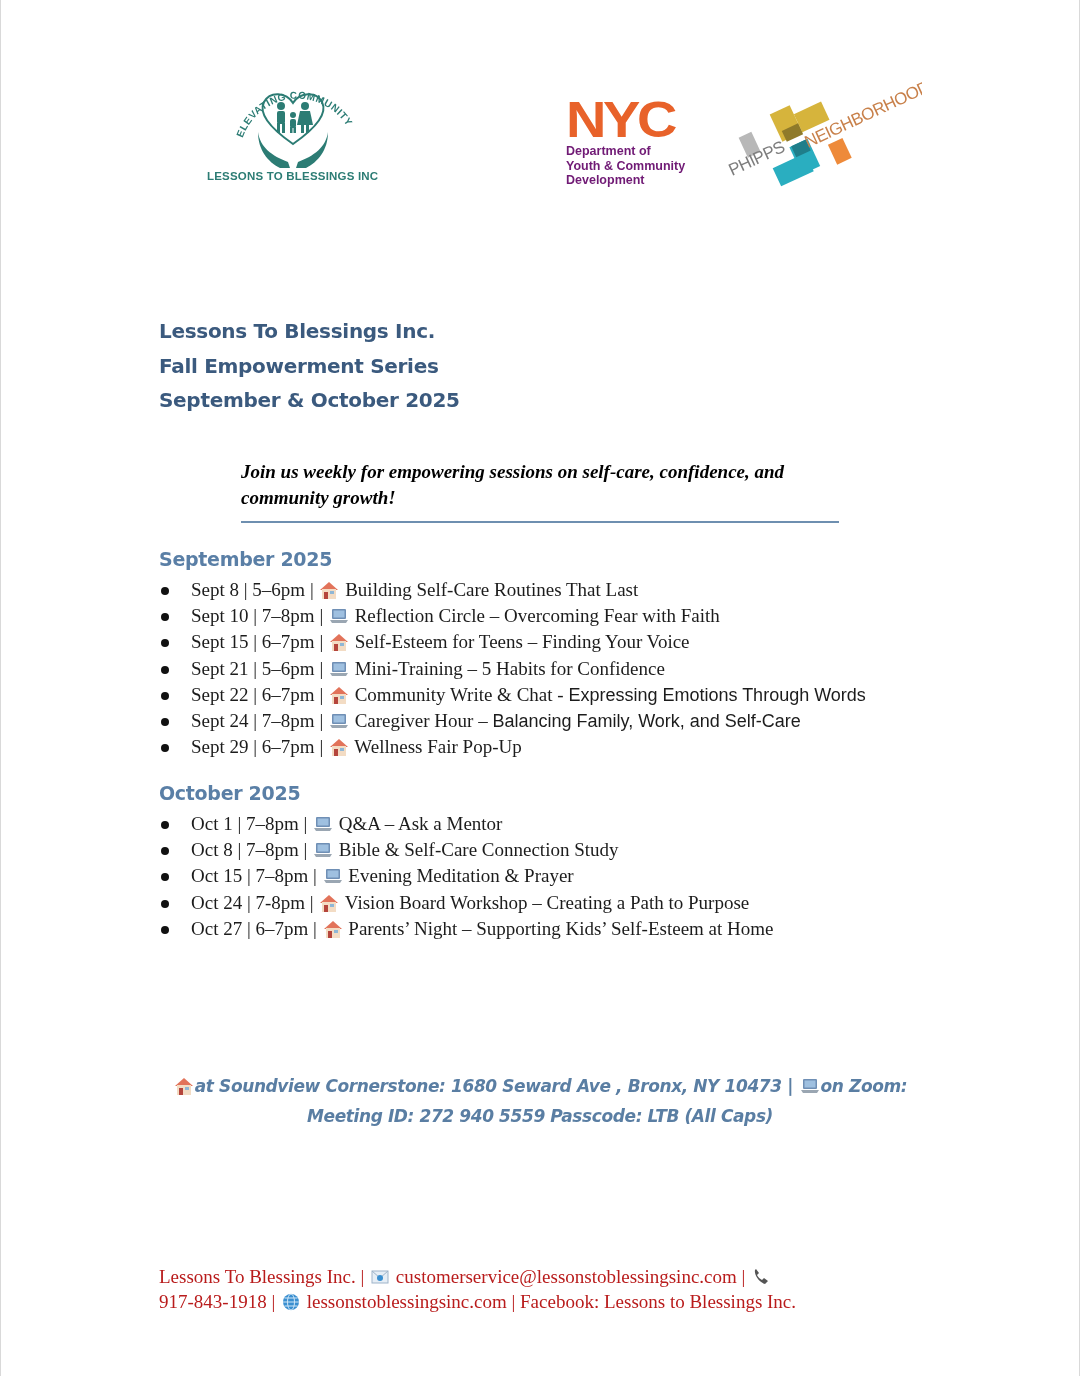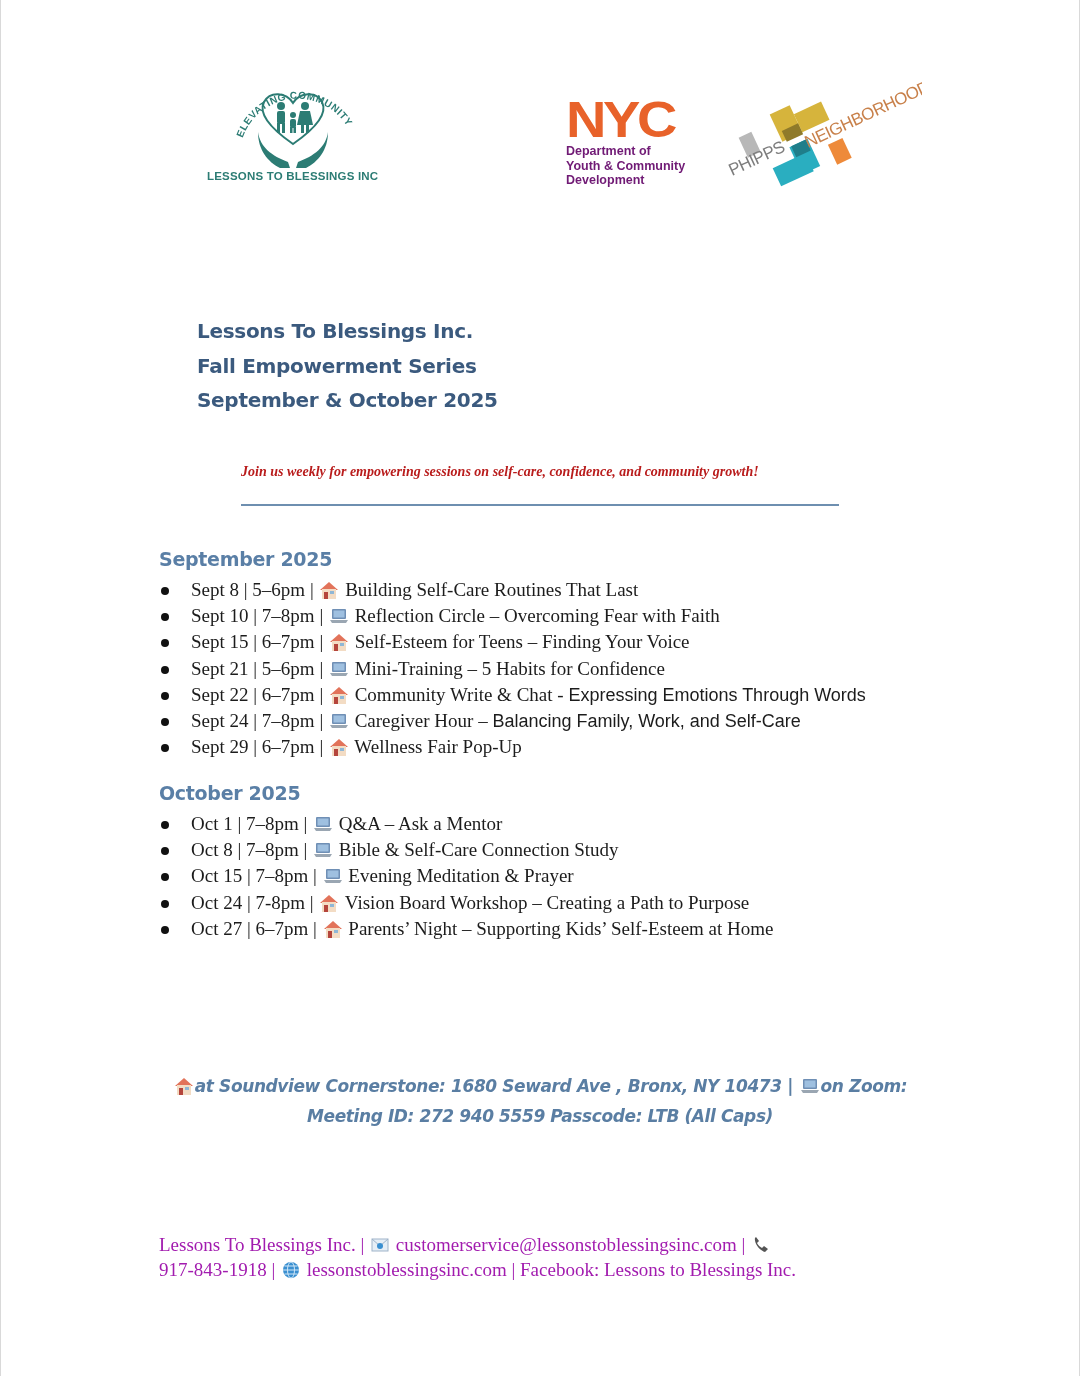--- a/index.html
+++ b/index.html
@@ -28,30 +28,30 @@
       font-size: 50px; line-height: 44px; color: #e8622a; letter-spacing: -3px;
       transform: scaleX(1.12); transform-origin: left; display: block; height: 44px;
     }
     .nyc-dept {
       font-family: "Liberation Sans", sans-serif; font-weight: bold;
       font-size: 12.5px; line-height: 14.5px; color: #701a75; margin-top: 2px;
     }
     .logo-phipps { position: absolute; left: 722px; top: 72px; width: 200px; height: 120px; }
 
     
-    .titles { position: absolute; left: 159px; top: 314px; margin-left: 38px; }
+    .titles { position: absolute; left: 159px; top: 314px; }
     .titles div {
       font-family: "DejaVu Sans", sans-serif; font-weight: bold;
       font-size: 20px; line-height: 34.5px; color: #3b5a7e; letter-spacing: -0.3px;
     }
     .intro {
       position: absolute; left: 241px; top: 459px; width: 598px;
       font-family: "Liberation Serif", serif; font-style: italic; font-weight: bold;
-      font-size: 14px; line-height: 26px; color: #b91c1c;
-      padding-bottom: 19px; border-bottom: 2px solid #6e8fb0;
+      font-size: 19px; line-height: 26px; color: #000000;
+      padding-bottom: 10px; border-bottom: 2px solid #6e8fb0;
     }
     .section-head {
       position: absolute; left: 159px;
       font-family: "DejaVu Sans", sans-serif; font-weight: bold;
       font-size: 19px; color: #5a7fa6; letter-spacing: -0.3px;
     }
     .event-list { position: absolute; left: 159px; margin: 0; padding: 0; list-style: none; }
     .event-list li {
       position: relative; height: 26.2px; line-height: 26px;
       font-size: 19px; padding-left: 32px; white-space: nowrap;
@@ -61,22 +61,22 @@
     }
     .ico { display: inline-block; width: 20px; height: 18px; vertical-align: -3px; margin: 0 1px; }
     .sans-part { font-family: "Liberation Sans", sans-serif; font-size: 18px; }
 
     .location {
       position: absolute; left: 150px; top: 1071px; width: 780px; text-align: center;
       font-family: "DejaVu Sans", sans-serif; font-style: italic; font-weight: bold;
       font-size: 17px; line-height: 30px; color: #5a7ea3; letter-spacing: -0.4px;
     }
     .footer {
-      position: absolute; left: 159px; top: 1232px; width: 700px;
-      font-size: 19px; line-height: 25px; color: #a21caf;
+      position: absolute; left: 159px; top: 1264px; width: 700px;
+      font-size: 19px; line-height: 25px; color: #b91c1c;
     }
   </style>
 </head>
 <body>
 
 <div class="page-border"></div>
 
 <div class="logo-ltb">
   <svg width="200" height="110" viewBox="0 0 200 110">
     <defs>

